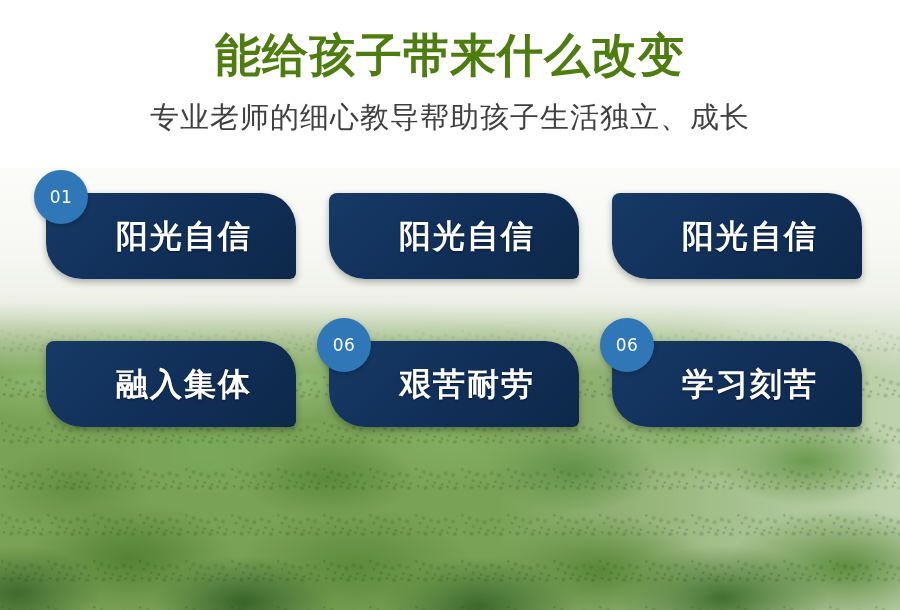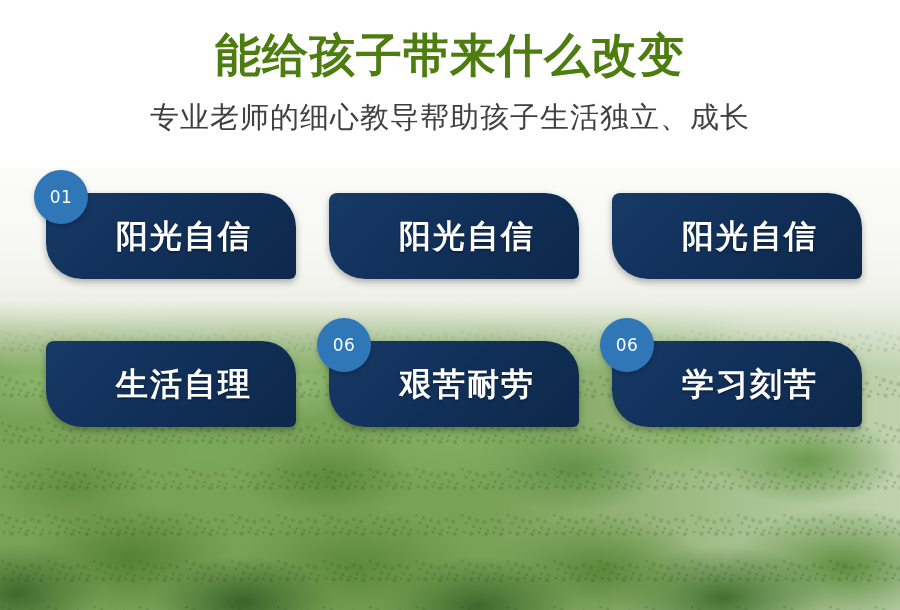--- a/index.html
+++ b/index.html
@@ -260,21 +260,21 @@
     </div>
 
     <div class="feature-card">
       <div class="card-plate">
         <span class="card-label">阳光自信</span>
       </div>
     </div>
 
     <div class="feature-card">
       <div class="card-plate">
-        <span class="card-label">生活自理</span>
+        <span class="card-label">融入集体</span>
       </div>
     </div>
 
     <div class="feature-card">
       <div class="card-plate">
         <span class="card-label">艰苦耐劳</span>
       </div>
       <div class="card-badge">
         <span class="card-badge-text">06</span>
       </div>

